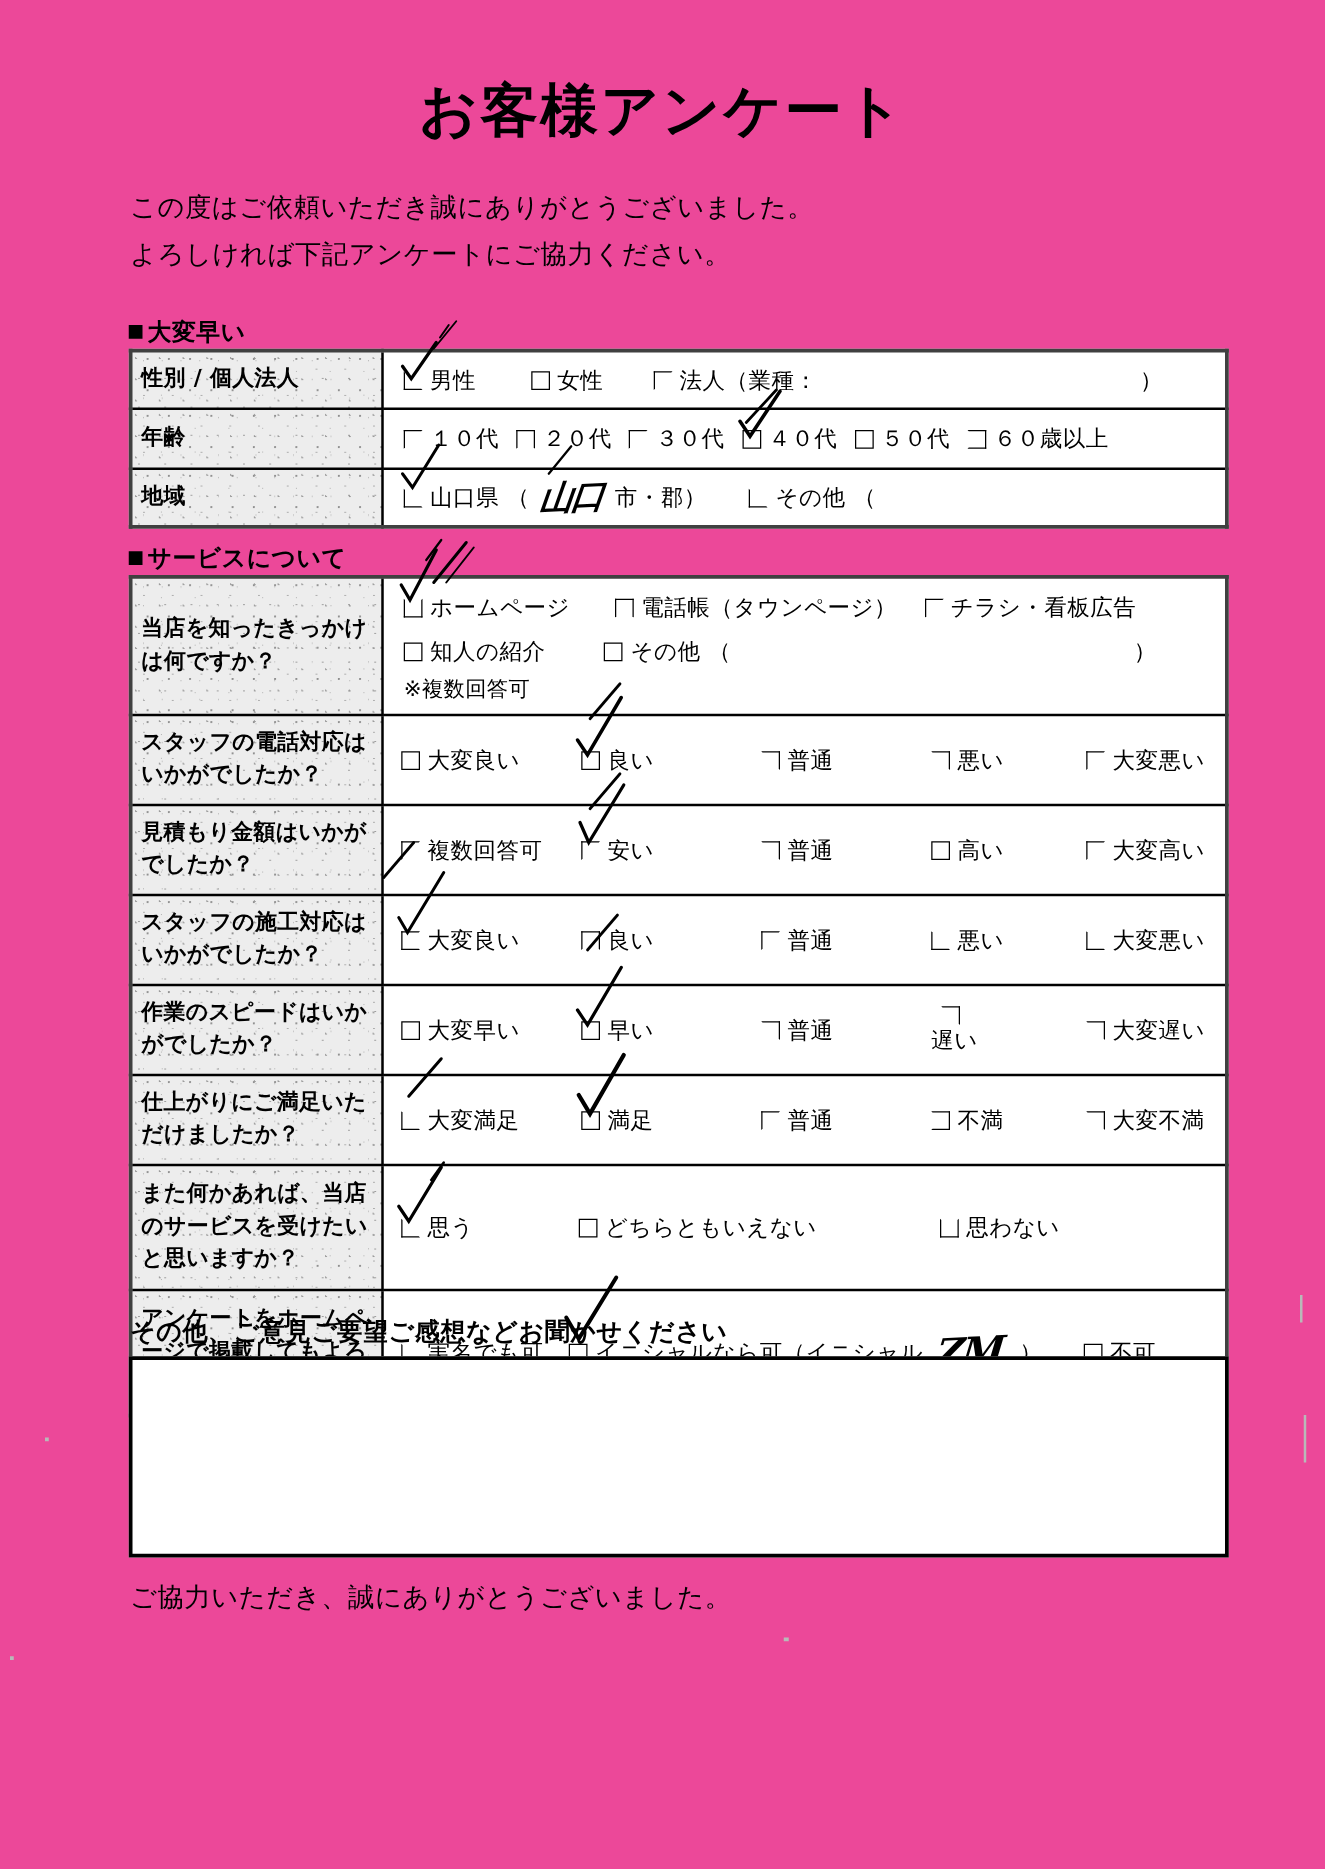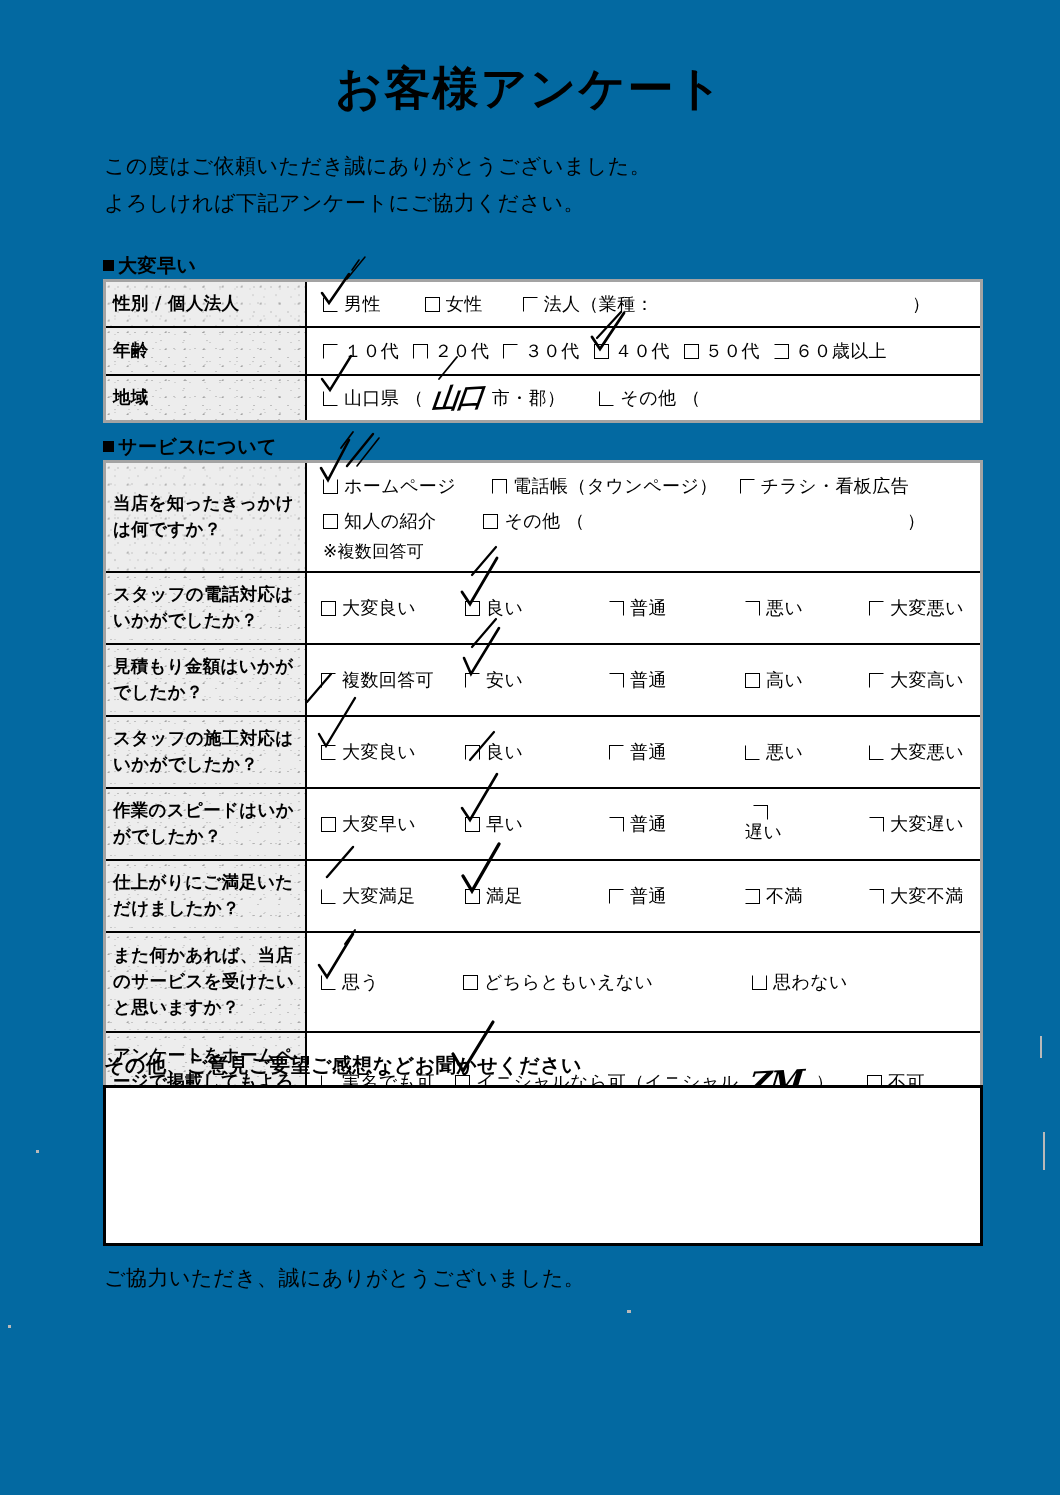--- a/index.html
+++ b/index.html
@@ -12,21 +12,21 @@
     height: 1495px;
     position: relative;
     font-family: "DejaVu Sans", "Liberation Sans", sans-serif;
     color: #000000;
     overflow: hidden;
   }
 
   .page {
     position: absolute;
     inset: 0;
-    background: #0369a1;
+    background: #ec4899;
   }
 
   
   .doc-title {
     position: absolute;
     top: 62px;
     left: 0;
     width: 1060px;
     text-align: center;
     font-size: 46px;
@@ -78,21 +78,21 @@
   #table-service {
     top: 460px;
     left: 103px;
     width: 880px;
   }
   .tbl td {
     border: 2px solid #000;
     padding: 0;
     vertical-align: middle;
   }
-  .tbl { border: 3px solid #a3a3a3; }
+  .tbl { border: 3px solid #404040; }
 
   .rowlabel {
     width: 192px;
     font-size: 17.5px;
     font-weight: bold;
     line-height: 1.48;
     letter-spacing: 0.3px;
     padding: 6px 0 6px 7px !important;
     background-color: #ededed;
     background-image:

